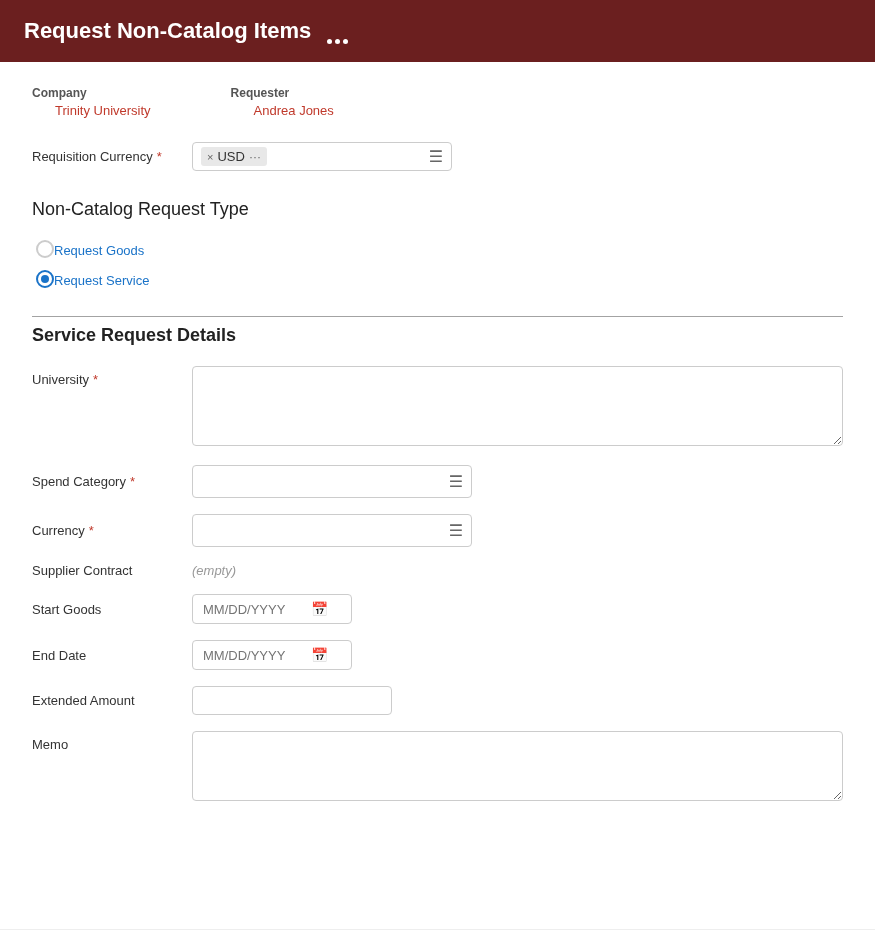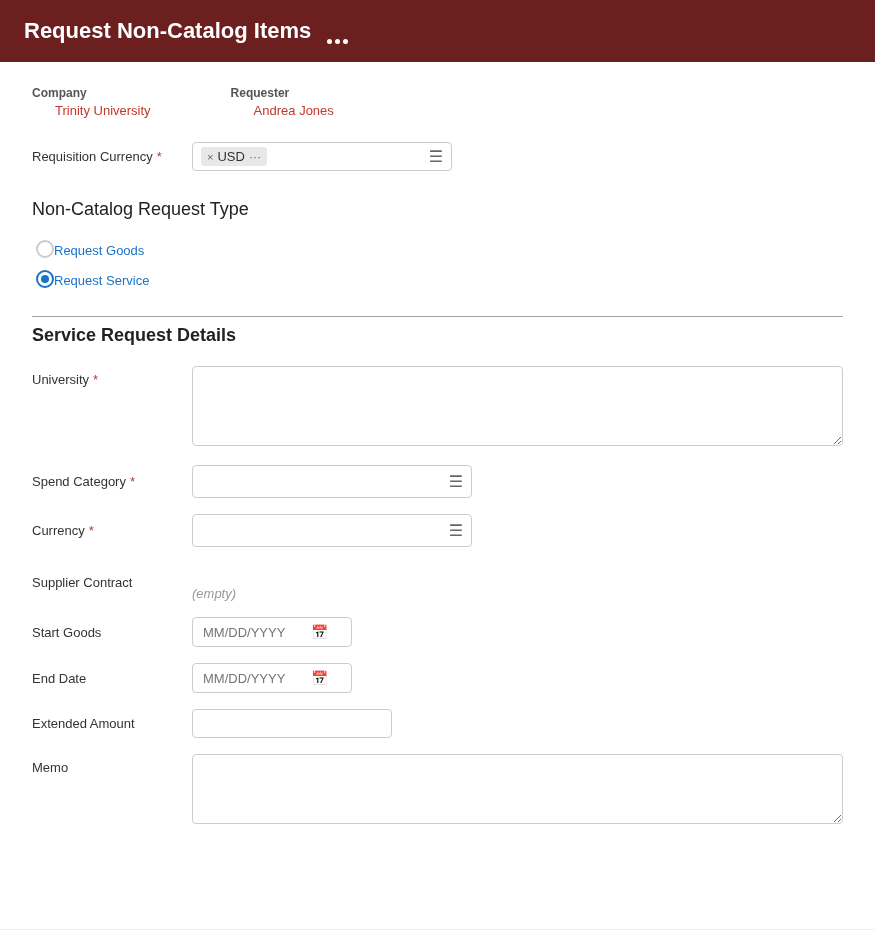--- a/index.html
+++ b/index.html
@@ -213,21 +213,20 @@
     .select-field .list-icon-right {
       margin-left: auto;
       color: #666;
       font-size: 16px;
     }
 
     .empty-text {
       color: #999;
       font-size: 13px;
       font-style: italic;
-      margin-top: 23px;
     }
 
     .date-input {
       display: flex;
       align-items: center;
       border: 1px solid #ccc;
       border-radius: 4px;
       padding: 6px 10px;
       width: 160px;
       gap: 8px;

